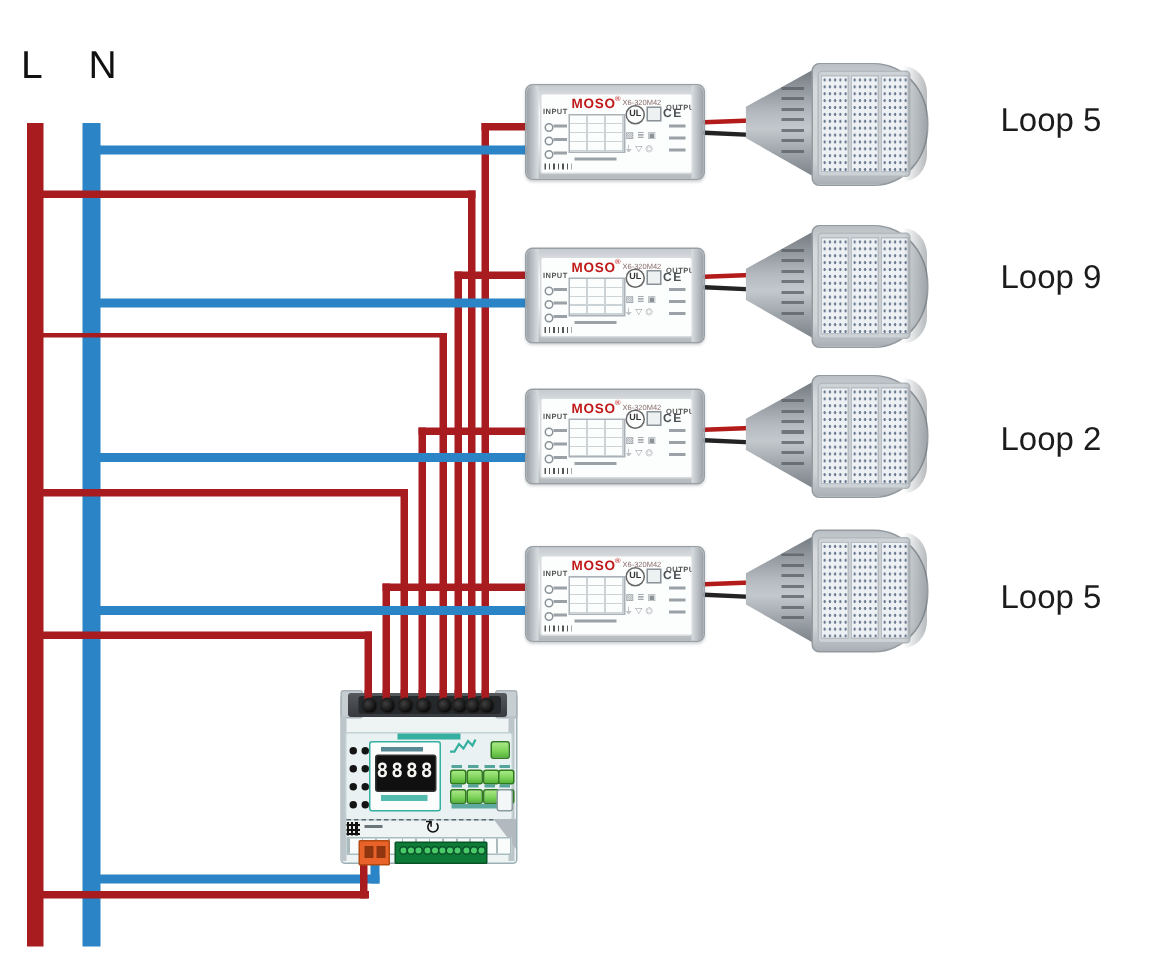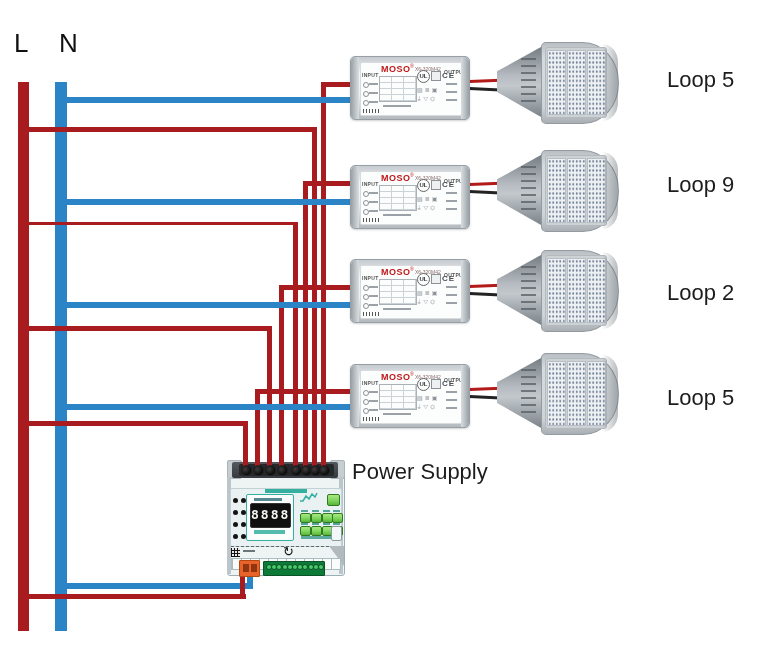--- a/index.html
+++ b/index.html
@@ -428,15 +428,14 @@
       <div class="screw" style="left:22.8px"></div>
       <div class="screw" style="left:28px"></div>
       <div class="screw" style="left:33.2px"></div>
       <div class="screw" style="left:38.4px"></div>
       <div class="screw" style="left:43.6px"></div>
       <div class="screw" style="left:48.8px"></div>
       <div class="screw" style="left:54px"></div>
     </div>
   </div>
 
-  <div class="ps-label" style="left:352px;top:459px">Power Supply</div>
 
 </div>
 
 </body></html>

